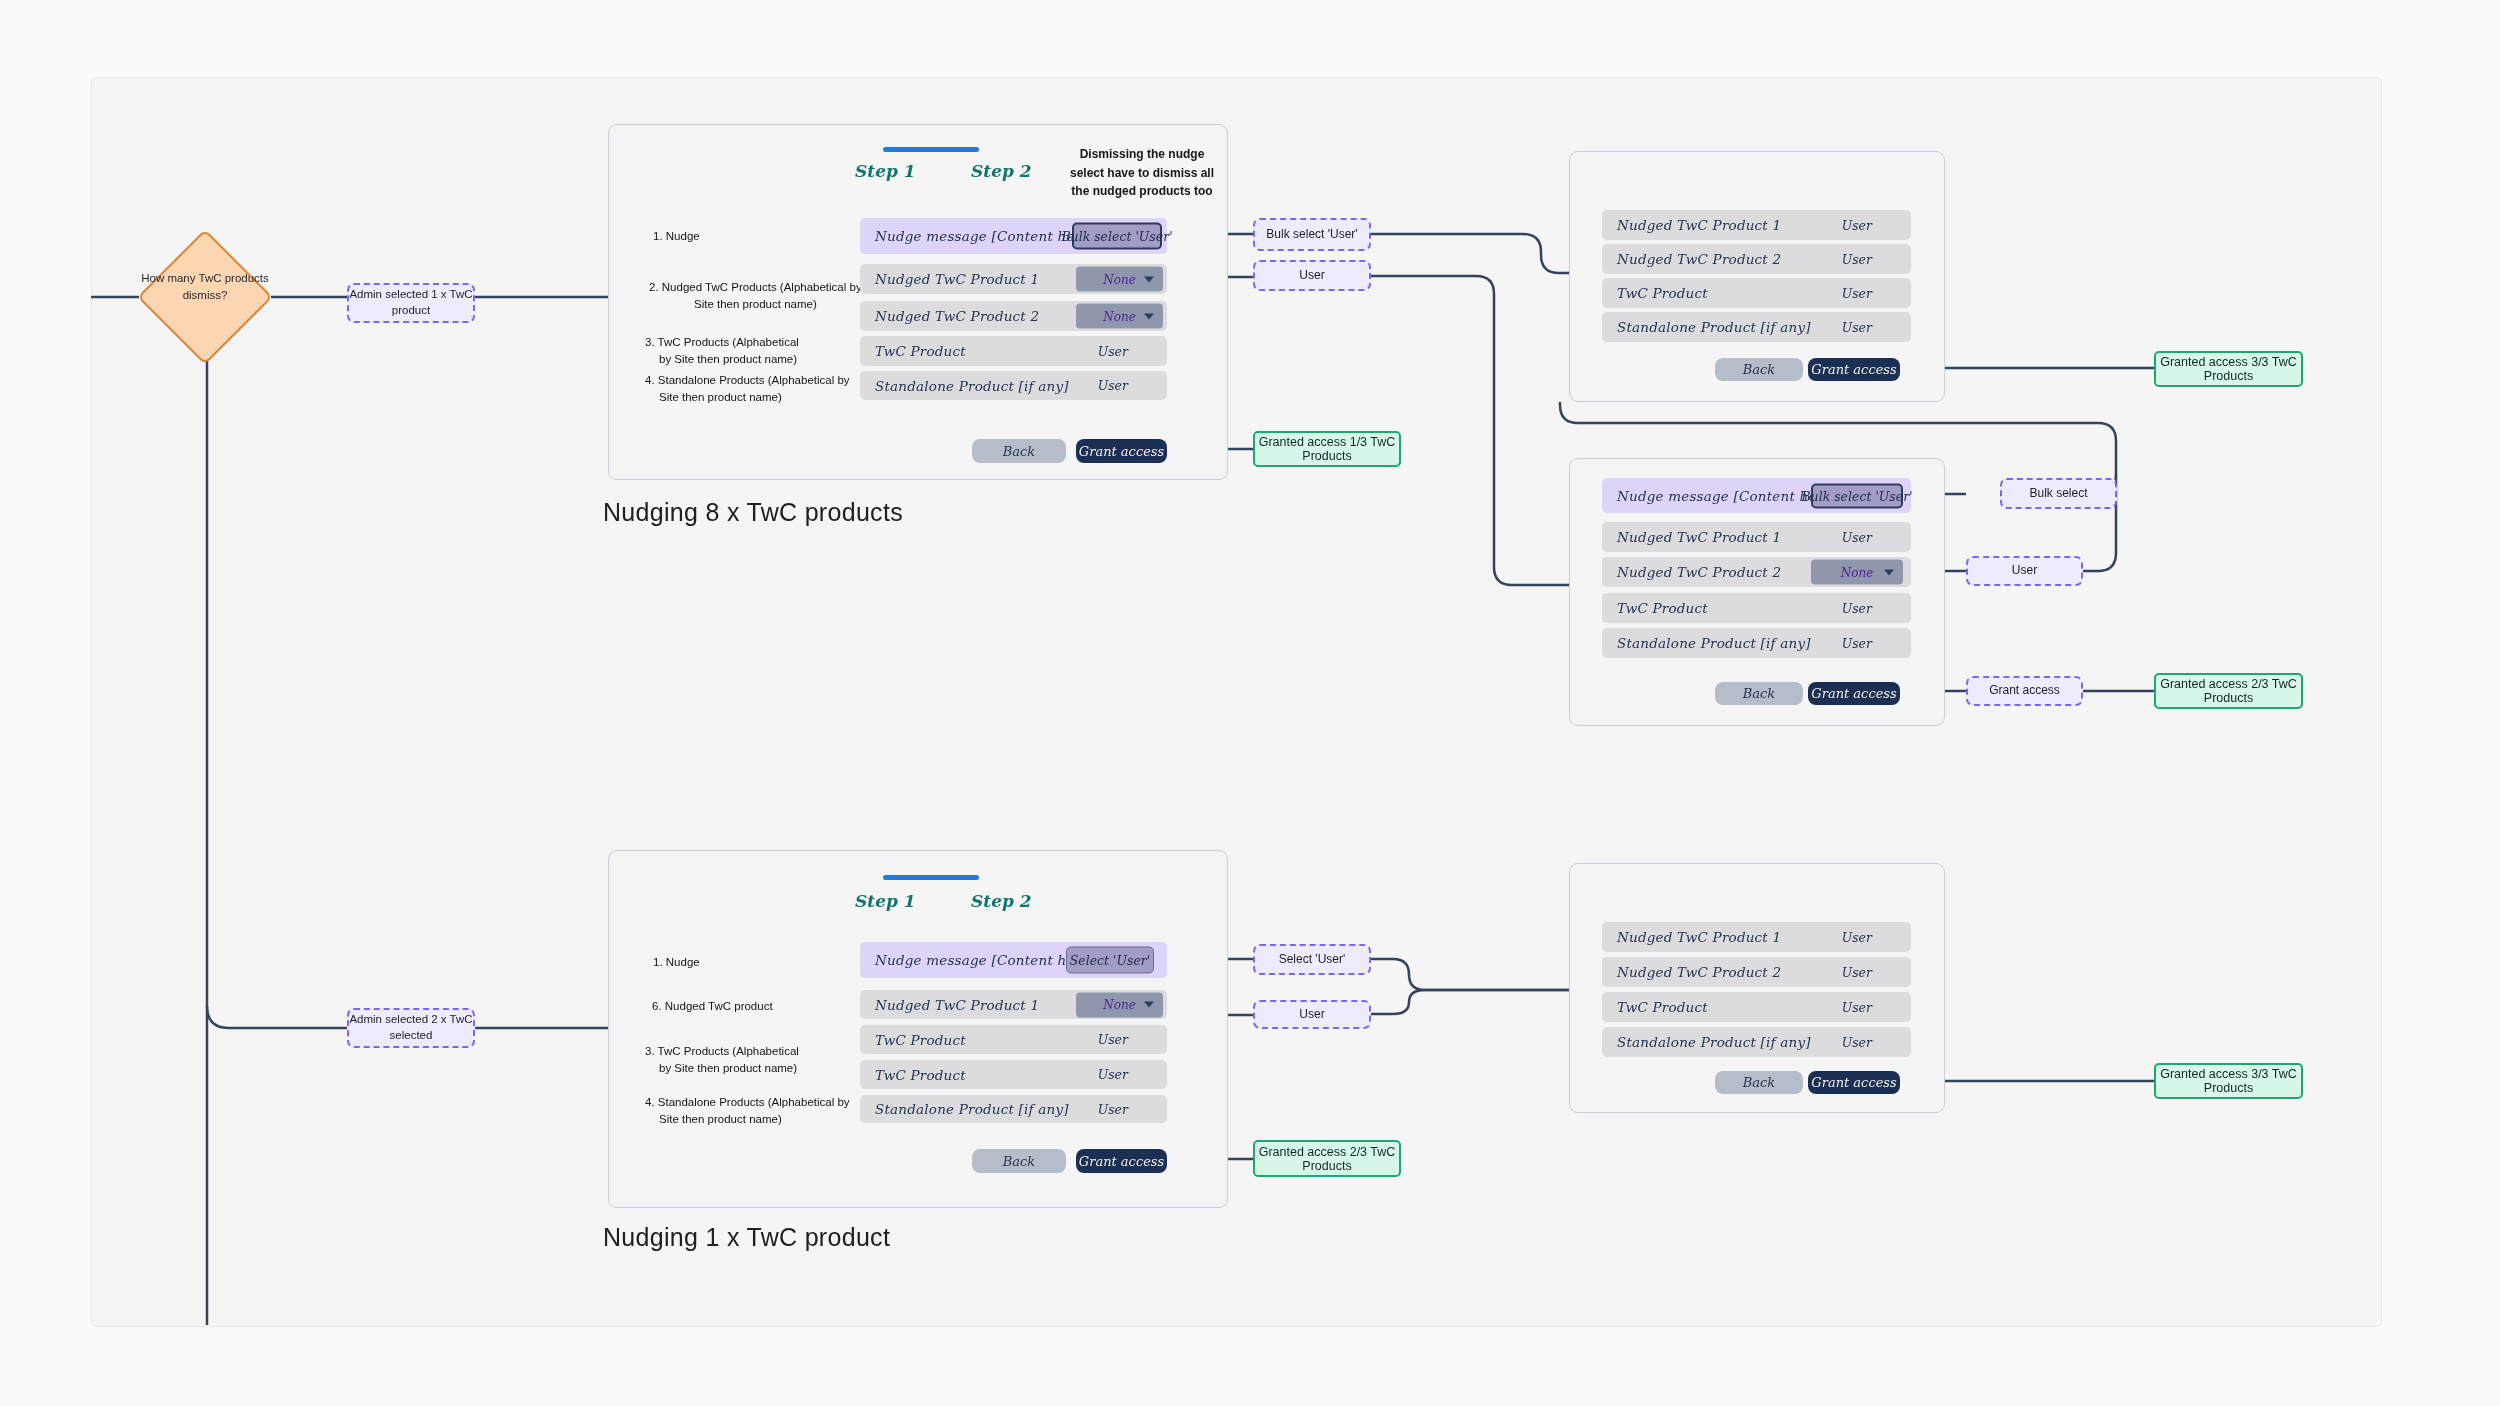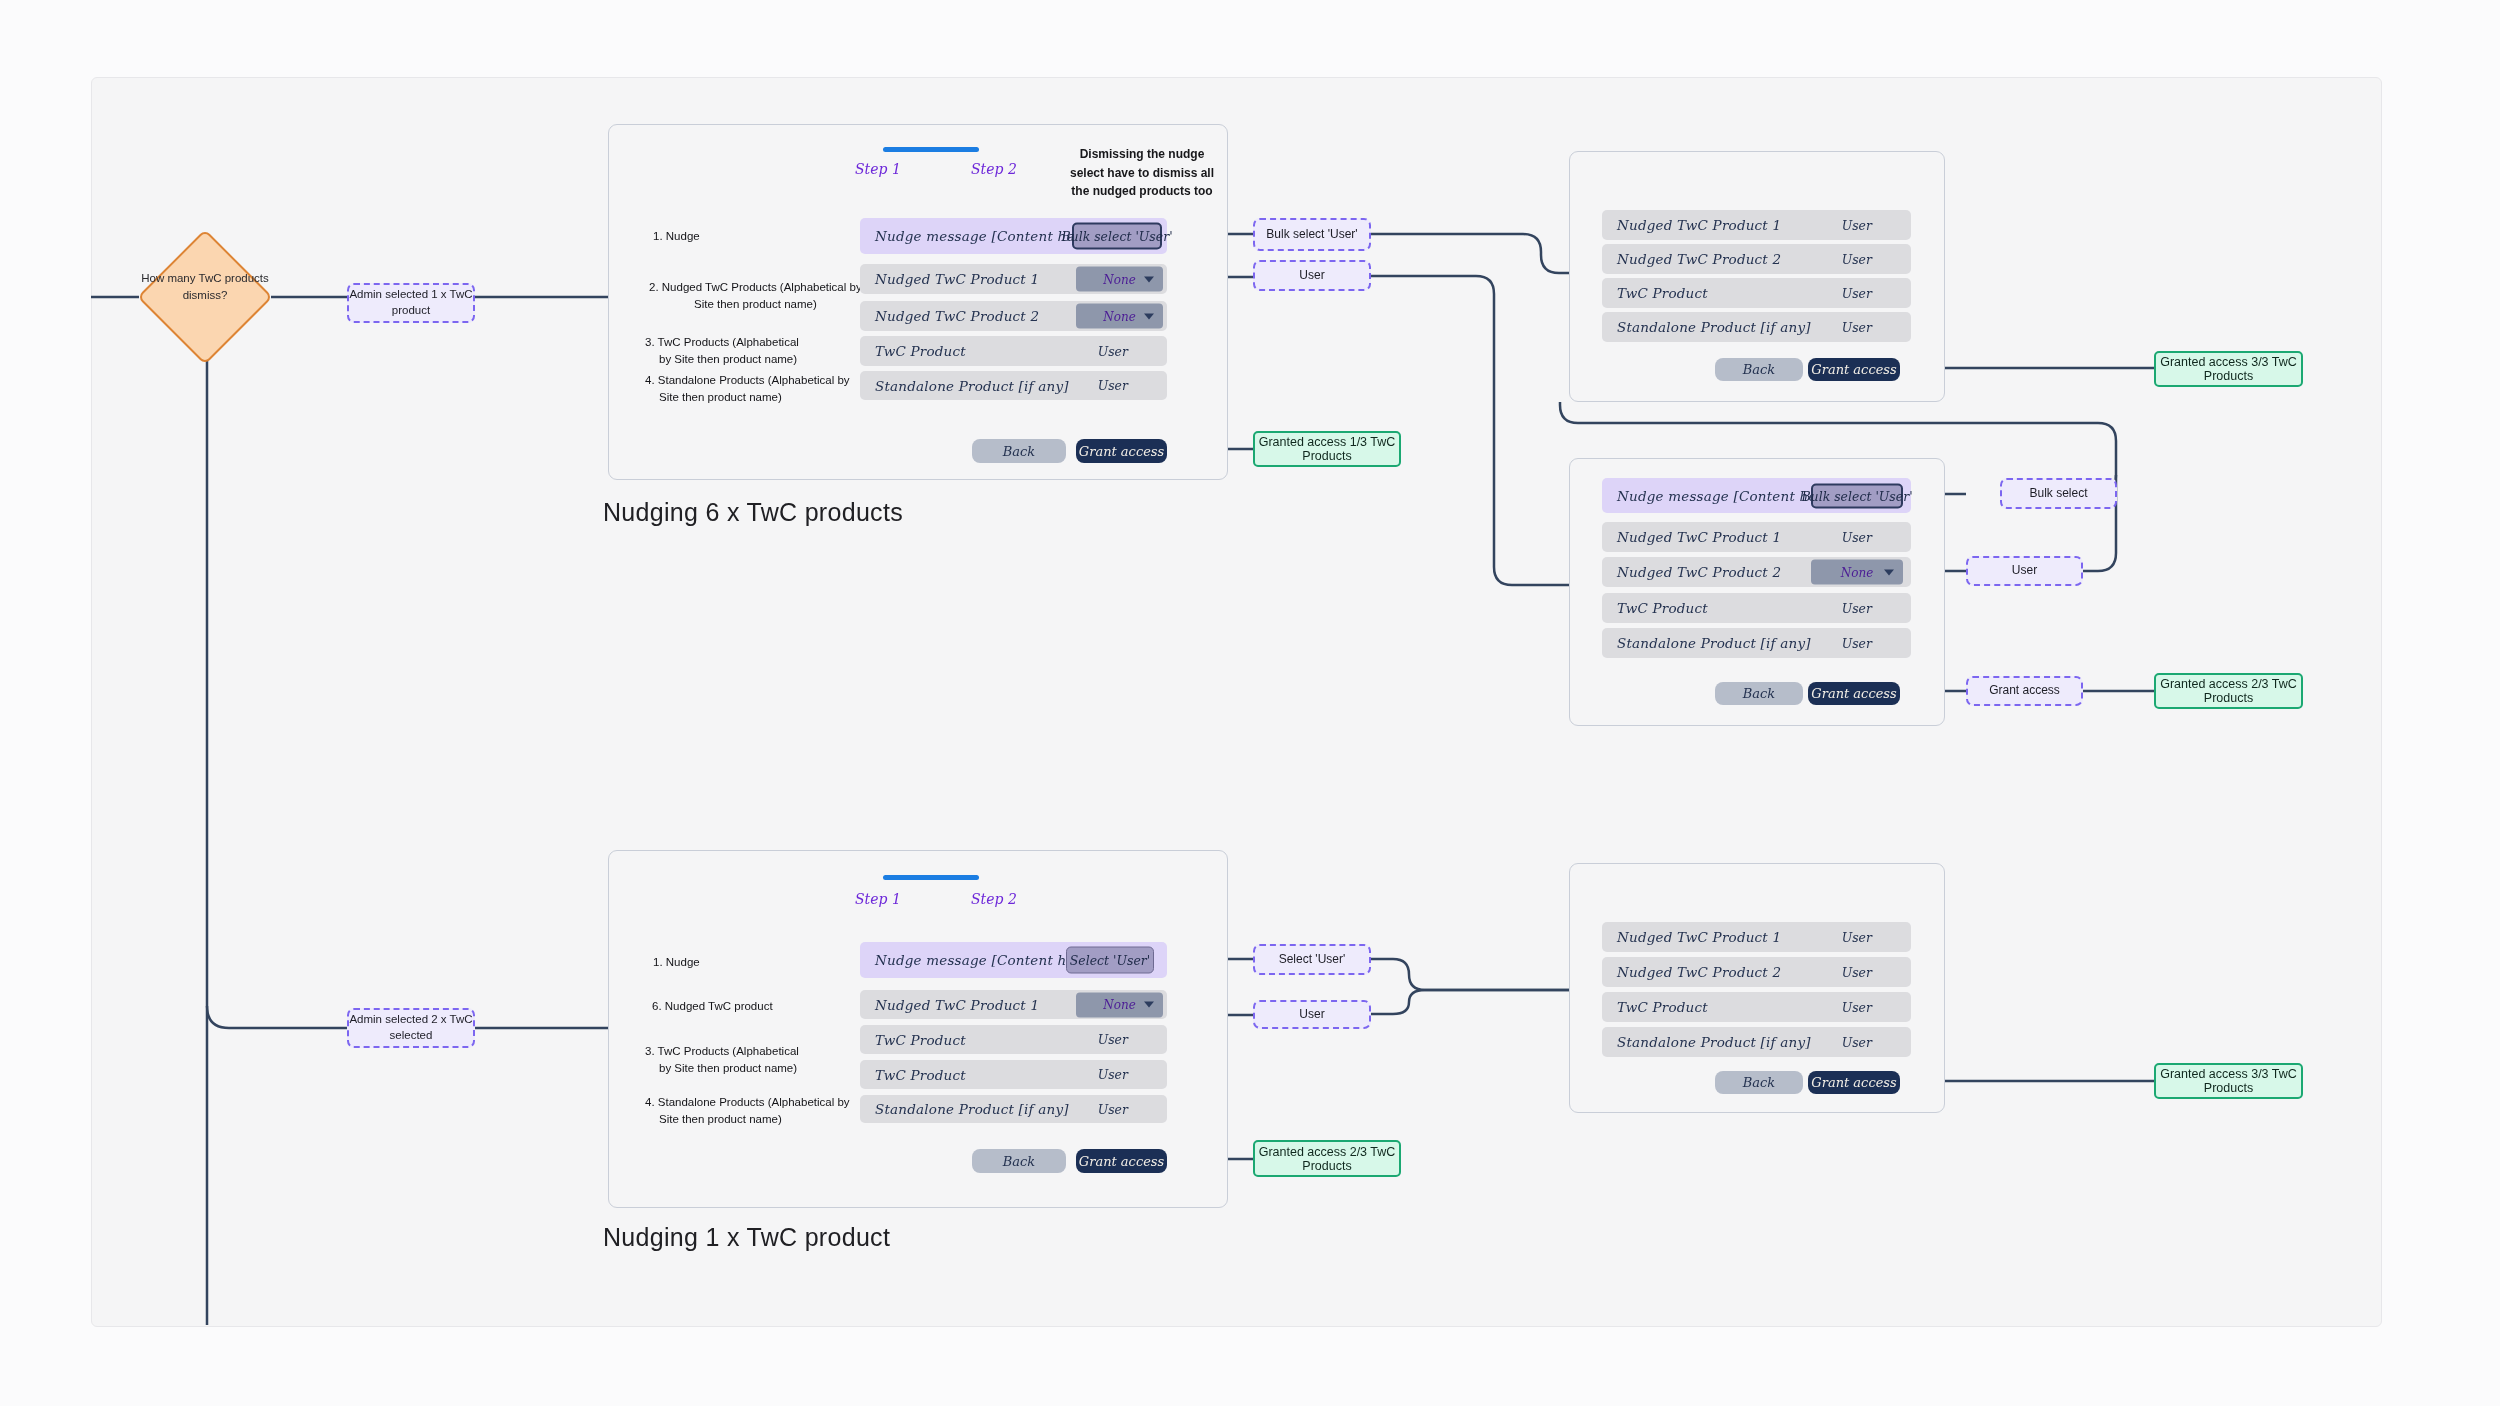--- a/index.html
+++ b/index.html
@@ -20,21 +20,21 @@
   .actionbtn .hand{font-size:12.5px;color:#1d2947;white-space:nowrap}
   .btn{position:absolute;display:flex;align-items:center;justify-content:center;border-radius:8px}
   .btn.back{background:#b6bdca}
   .btn.grant{background:#1b2f55}
   .btn .hand{font-size:13px}
   .btn.grant .hand{color:#f2eee6}
   .flowlabel{position:absolute;z-index:2;display:flex;align-items:center;justify-content:center;text-align:center;border:2px dashed #7c66f0;background:#eeebfc;border-radius:7px;font-size:12px;color:#1d1d26;box-sizing:border-box;line-height:1.3}
   .outcome{position:absolute;z-index:2;display:flex;align-items:center;justify-content:center;text-align:center;border:2px solid #1ba872;background:#d7f8e9;border-radius:5px;font-size:12.5px;color:#10281e;box-sizing:border-box}
   .legend{position:absolute;font-size:11.5px;color:#141418;line-height:1.45;white-space:nowrap}
   .note{position:absolute;font-size:12px;font-weight:700;color:#17171a;line-height:1.55;text-align:center}
-  .step{position:absolute;font-size:14px;color:#6d28d9;font-weight:400}
+  .step{position:absolute;font-size:17px;color:#0f766e;font-weight:700}
   .progress{position:absolute;background:#1b7de2;border-radius:3px}
   .title{position:absolute;z-index:2;font-size:25px;color:#202024;font-weight:500;letter-spacing:.3px;white-space:nowrap}
   .diamond{position:absolute;left:157px;top:249px;width:96px;height:96px;transform:rotate(45deg);background:#fbd6b0;border:2.5px solid #dd8434;border-radius:7px;z-index:2;box-sizing:border-box}
   .diamond-label{position:absolute;left:139px;top:270px;width:132px;text-align:center;font-size:11.5px;color:#2a2a2e;z-index:3;line-height:1.5}
   .admin{line-height:1.35;font-size:11.5px}
 </style>
 </head>
 <body>
 
 <div class="canvas"></div>
@@ -142,21 +142,21 @@
   </div>
 
   <div class="btn back" style="left:363px;top:314px;width:94px;height:24px">
       <span class="hand">Back</span>
     </div>
   <div class="btn grant" style="left:467px;top:314px;width:91px;height:24px">
       <span class="hand">Grant access</span>
     </div>
 </div>
 
-<div class="title" style="left:603px;top:498px">Nudging 6 x TwC products</div>
+<div class="title" style="left:603px;top:498px">Nudging 8 x TwC products</div>
 
 <div class="flowlabel" style="left:1253px;top:218px;width:118px;height:33px">Bulk select 'User'</div>
 <div class="flowlabel" style="left:1253px;top:260px;width:118px;height:31px">User</div>
 <div class="outcome" style="left:1253px;top:431px;width:148px;height:36px">Granted access 1/3 TwC Products</div>
 
 <div class="panel" style="left:1569px;top:151px;width:376px;height:251px">
   <div class="row gray" style="left:32px;top:58px;width:309px;height:30px">
     <span class="hand rlabel">Nudged TwC Product 1</span>
     <span class="hand rvalue">User</span>
   </div>

